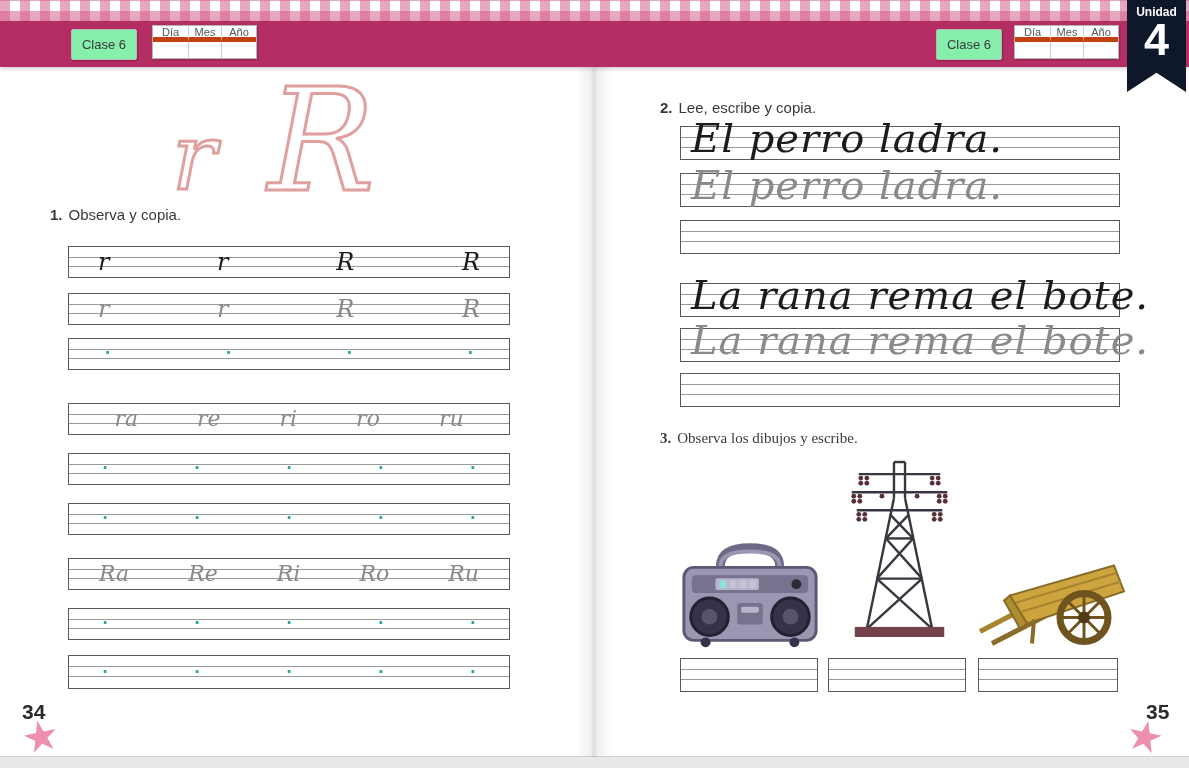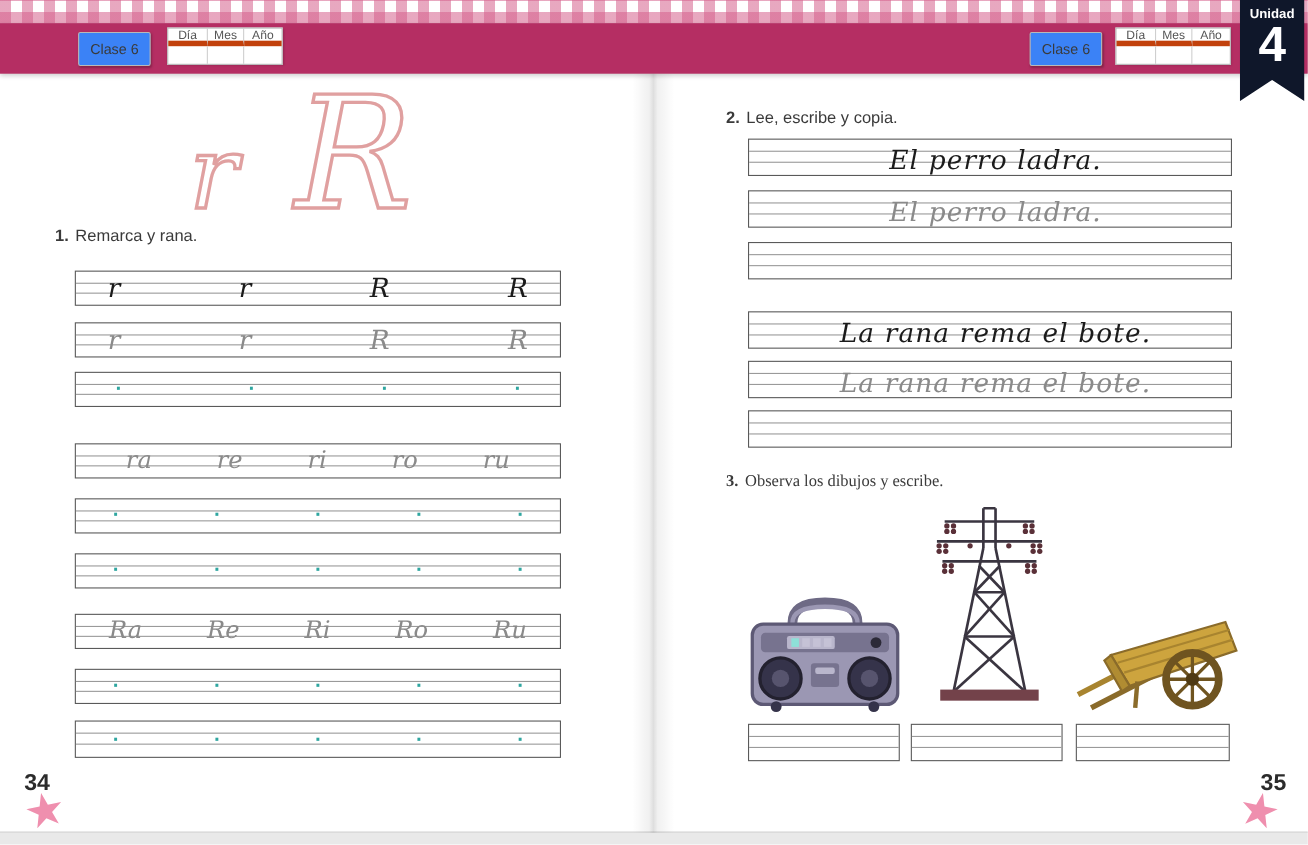--- a/index.html
+++ b/index.html
@@ -6,21 +6,21 @@
   #screen{position:relative;width:1189px;height:768px;background:#ffffff;overflow:hidden;
           font-family:"Liberation Sans",sans-serif;}
 
   
   .checker{position:absolute;left:0;top:0;width:100%;height:21px;background-color:#fff;
     background-image:
       repeating-linear-gradient(90deg, rgba(213,96,140,.55) 0 10px, transparent 10px 20px),
       repeating-linear-gradient(0deg, rgba(213,96,140,.55) 0 10px, transparent 10px 20px);}
   .band{position:absolute;left:0;top:21px;width:100%;height:46px;background:#b52e63;
         box-shadow:0 2px 4px rgba(0,0,0,.18);}
-  .clase-box{position:absolute;top:29px;width:64px;height:29px;background:#3b82f6;
+  .clase-box{position:absolute;top:29px;width:64px;height:29px;background:#86efac;
         border:1px solid #b9b9b9;border-radius:2px;box-shadow:1px 1px 2px rgba(0,0,0,.25);
         display:flex;align-items:center;justify-content:center;font-size:13px;color:#3a3a3a;z-index:3;}
   .date-table{position:absolute;top:25px;background:#fff;border:1px solid #b5b5b5;
         display:grid;grid-template-columns:36px 33px 34px;grid-template-rows:16px 16px;
         box-shadow:1px 1px 2px rgba(0,0,0,.2);z-index:3;}
   .dt-cell{display:flex;align-items:center;justify-content:center;font-size:11px;color:#555;
         border-right:1px solid #cfcfcf;}
   .dt-cell:nth-child(3n){border-right:none;}
   .dt-h{border-bottom:5px solid #c2410c;}
   .ribbon{position:absolute;left:1127px;top:0;width:59px;height:92px;background:#0f172a;z-index:5;
@@ -52,21 +52,21 @@
   .lg{position:relative;border:1px solid #5a5a5a;background:#fff;box-sizing:border-box;}
   .lg::before,.lg::after{content:"";position:absolute;left:0;right:0;border-top:1px solid #9a9a9a;}
   .lg::before{top:32%;}
   .lg::after{top:64%;}
   .txt{position:absolute;z-index:2;left:0;right:0;bottom:2px;line-height:1;
        font-family:"DejaVu Serif",serif;font-style:italic;white-space:nowrap;}
   .t-solid{color:#1b1b1b;}
   .t-dotted{color:#8a8a8a;}
   .t-letters{font-size:24px;text-align:center;word-spacing:100px;bottom:3px;}
   .t-syll{font-size:22px;text-align:center;word-spacing:52px;bottom:4px;}
-  .t-sentence{font-size:24px;text-align:center;padding-left:10px;letter-spacing:1px;bottom:1px;font-style:italic;}
+  .t-sentence{font-size:40px;text-align:left;padding-left:10px;letter-spacing:1px;bottom:1px;font-style:italic;}
   .t-dots{font-family:"DejaVu Sans",sans-serif;font-style:normal;font-weight:bold;
           font-size:15px;color:#2fa6a0;text-align:center;bottom:8px;}
   .ws4{word-spacing:110px;}
   .ws5{word-spacing:81px;}
 
   
   .ill{position:absolute;}
   .ill svg{display:block;width:100%;height:100%;}
 </style>
 </head>
@@ -102,21 +102,21 @@
     <div class="ribbon-number">4</div>
   </div>
 
   <div class="spine"></div>
   <div class="bottom-edge"></div>
 
   <div class="trace trace-r">r</div>
   <div class="trace trace-R">R</div>
 
   <div class="heading" style="left:50px;top:206px;">
-    <span class="num">1.</span><span>Remarca y rana.</span>
+    <span class="num">1.</span><span>Observa y copia.</span>
   </div>
 
   <div class="col" style="left:68px;top:246px;width:442px;">
     <div class="lg" style="height:32px;">
         <div class="txt t-solid t-letters">r r R R</div>
       </div>
     <div class="lg" style="height:32px;margin-top:15px;">
         <div class="txt t-dotted t-letters">r r R R</div>
       </div>
     <div class="lg" style="height:32px;margin-top:13px;">

